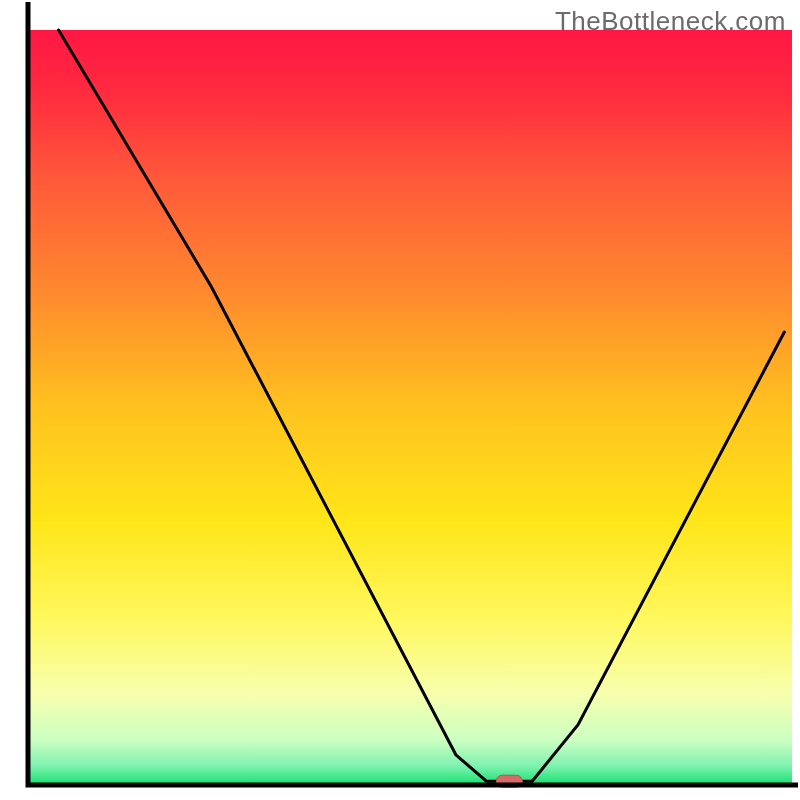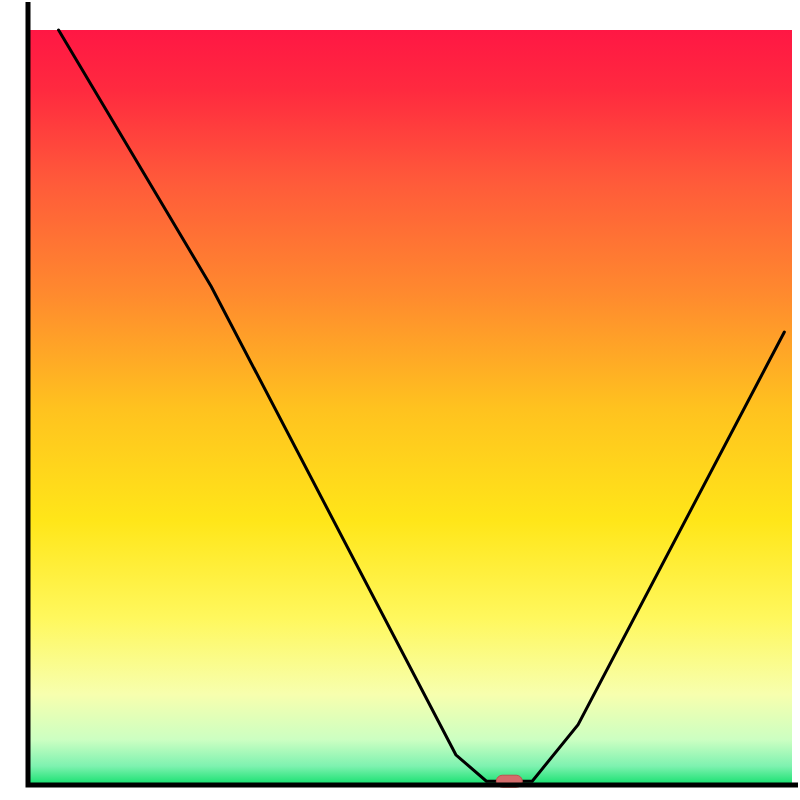--- a/index.html
+++ b/index.html
@@ -28,20 +28,21 @@
   svg.chart {
     position: absolute;
     top: 0;
     left: 0;
   }
 </style>
 </head>
 <body>
 
 <div class="chart-container">
+  <div class="watermark">TheBottleneck.com</div>
   <svg class="chart" width="800" height="800" viewBox="0 0 800 800">
     <defs>
       <linearGradient id="bg-grad" x1="0" y1="0" x2="0" y2="1">
           <stop offset="0%" stop-color="#ff1744"></stop>
           <stop offset="8%" stop-color="#ff2a3f"></stop>
           <stop offset="20%" stop-color="#ff5a3a"></stop>
           <stop offset="35%" stop-color="#ff8a2e"></stop>
           <stop offset="50%" stop-color="#ffc21f"></stop>
           <stop offset="65%" stop-color="#ffe619"></stop>
           <stop offset="78%" stop-color="#fff85e"></stop>

